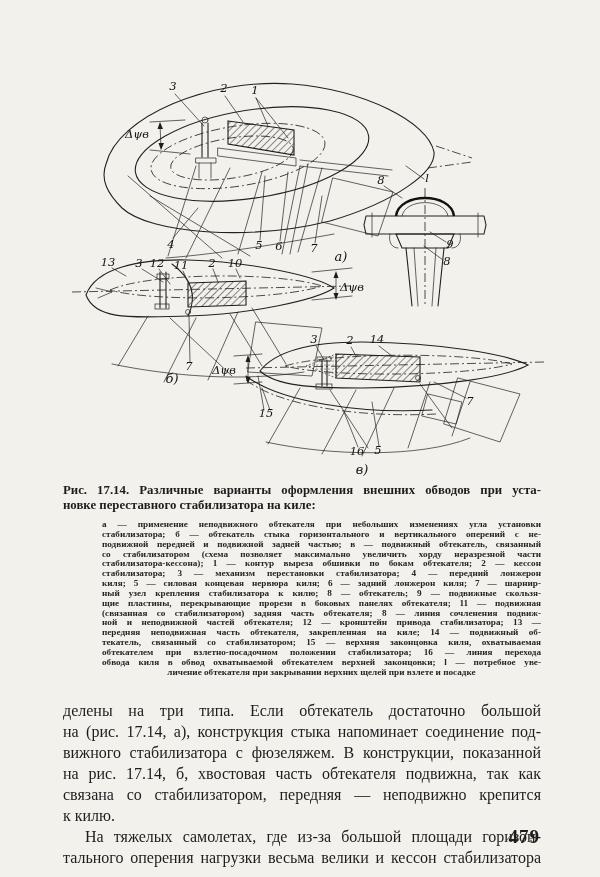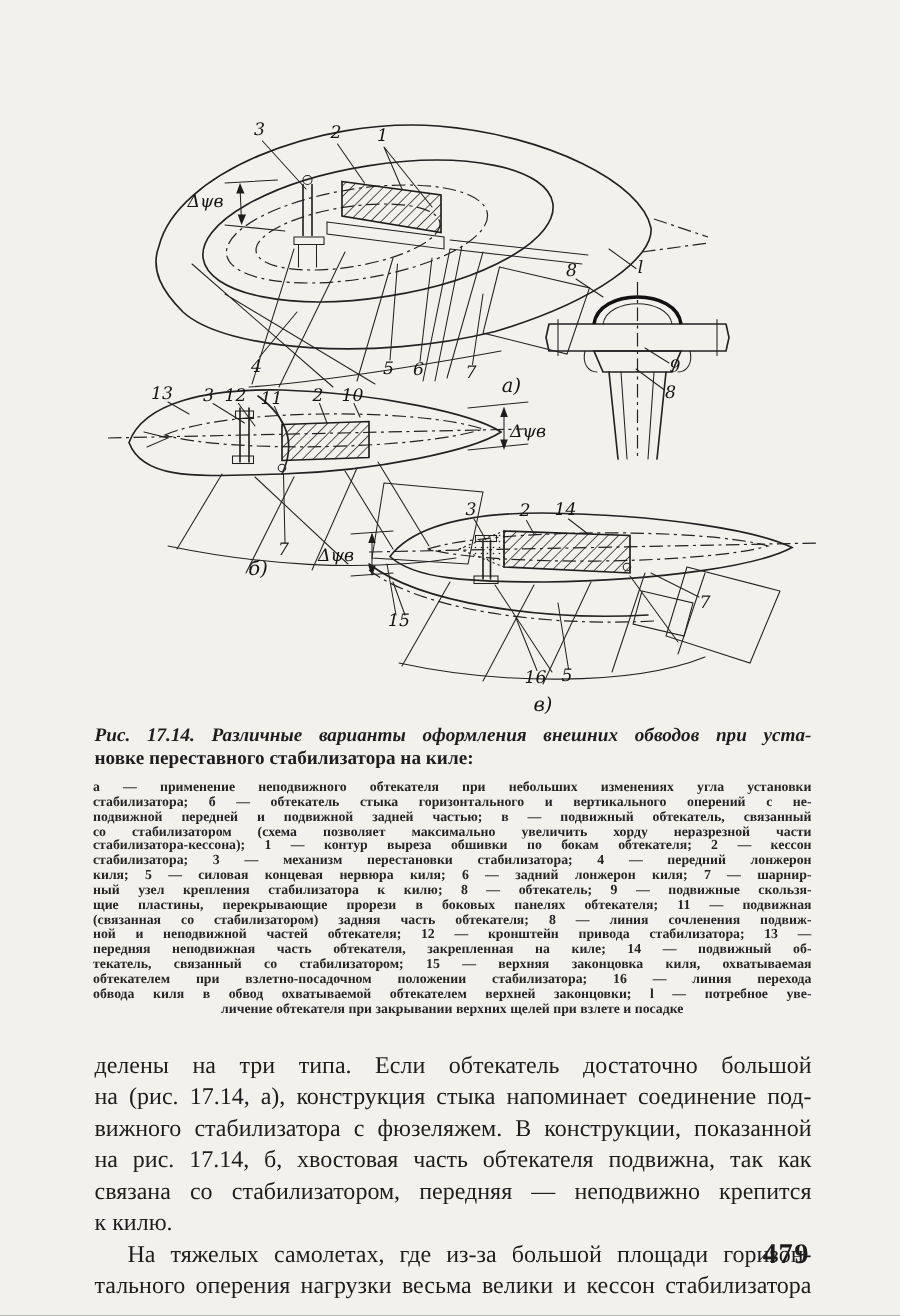--- a/index.html
+++ b/index.html
@@ -8,25 +8,25 @@
   .fig{position:absolute;top:76px;left:0;width:600px;height:405px;}
   
   .s{stroke:#222;fill:none;stroke-width:1.1;stroke-linecap:round;}
   .th{stroke:#222;fill:none;stroke-width:0.7;stroke-linecap:round;}
   .dd{stroke:#222;fill:none;stroke-width:0.8;stroke-dasharray:9 3 2 3;}
   .bold{stroke:#111;fill:none;stroke-width:2.4;}
   .lbl{font:italic 11.5px "DejaVu Serif",serif;fill:#141414;}
   .lbl2{font:italic 13px "DejaVu Serif",serif;fill:#141414;}
   .caption{position:absolute;top:483px;left:63px;width:478px;
            font-weight:bold;font-size:12.8px;line-height:15.2px;}
-  .cap1{text-align:justify;text-align-last:justify;font-style:italic;}
+  .cap1{text-align:justify;text-align-last:justify;}
   .cap2{}
   .legend{position:absolute;top:520px;left:62px;width:479px;
           font-weight:bold;font-size:9.2px;line-height:9.85px;color:#262626;}
-  .lg{text-align:justify;text-align-last:justify;white-space:nowrap;overflow:hidden;}
+  .lg{text-align:justify;text-align-last:justify;white-space:nowrap;overflow:hidden;margin-left:40px;}
   .lg.j{text-align-last:justify;white-space:normal;}
   .lg.c{text-align:right;text-align-last:center;white-space:normal;}
   .bodytext{position:absolute;top:700px;left:63px;width:478px;
             font-size:16px;line-height:21px;}
   .bl{text-align:justify;text-align-last:justify;}
   .bl.plain{text-align-last:left;}
   .bl.indent{text-indent:22px;}
   .pagenum{position:absolute;top:826px;left:498px;width:42px;text-align:right;
            font-size:19px;font-weight:bold;letter-spacing:1px;}
 </style>

